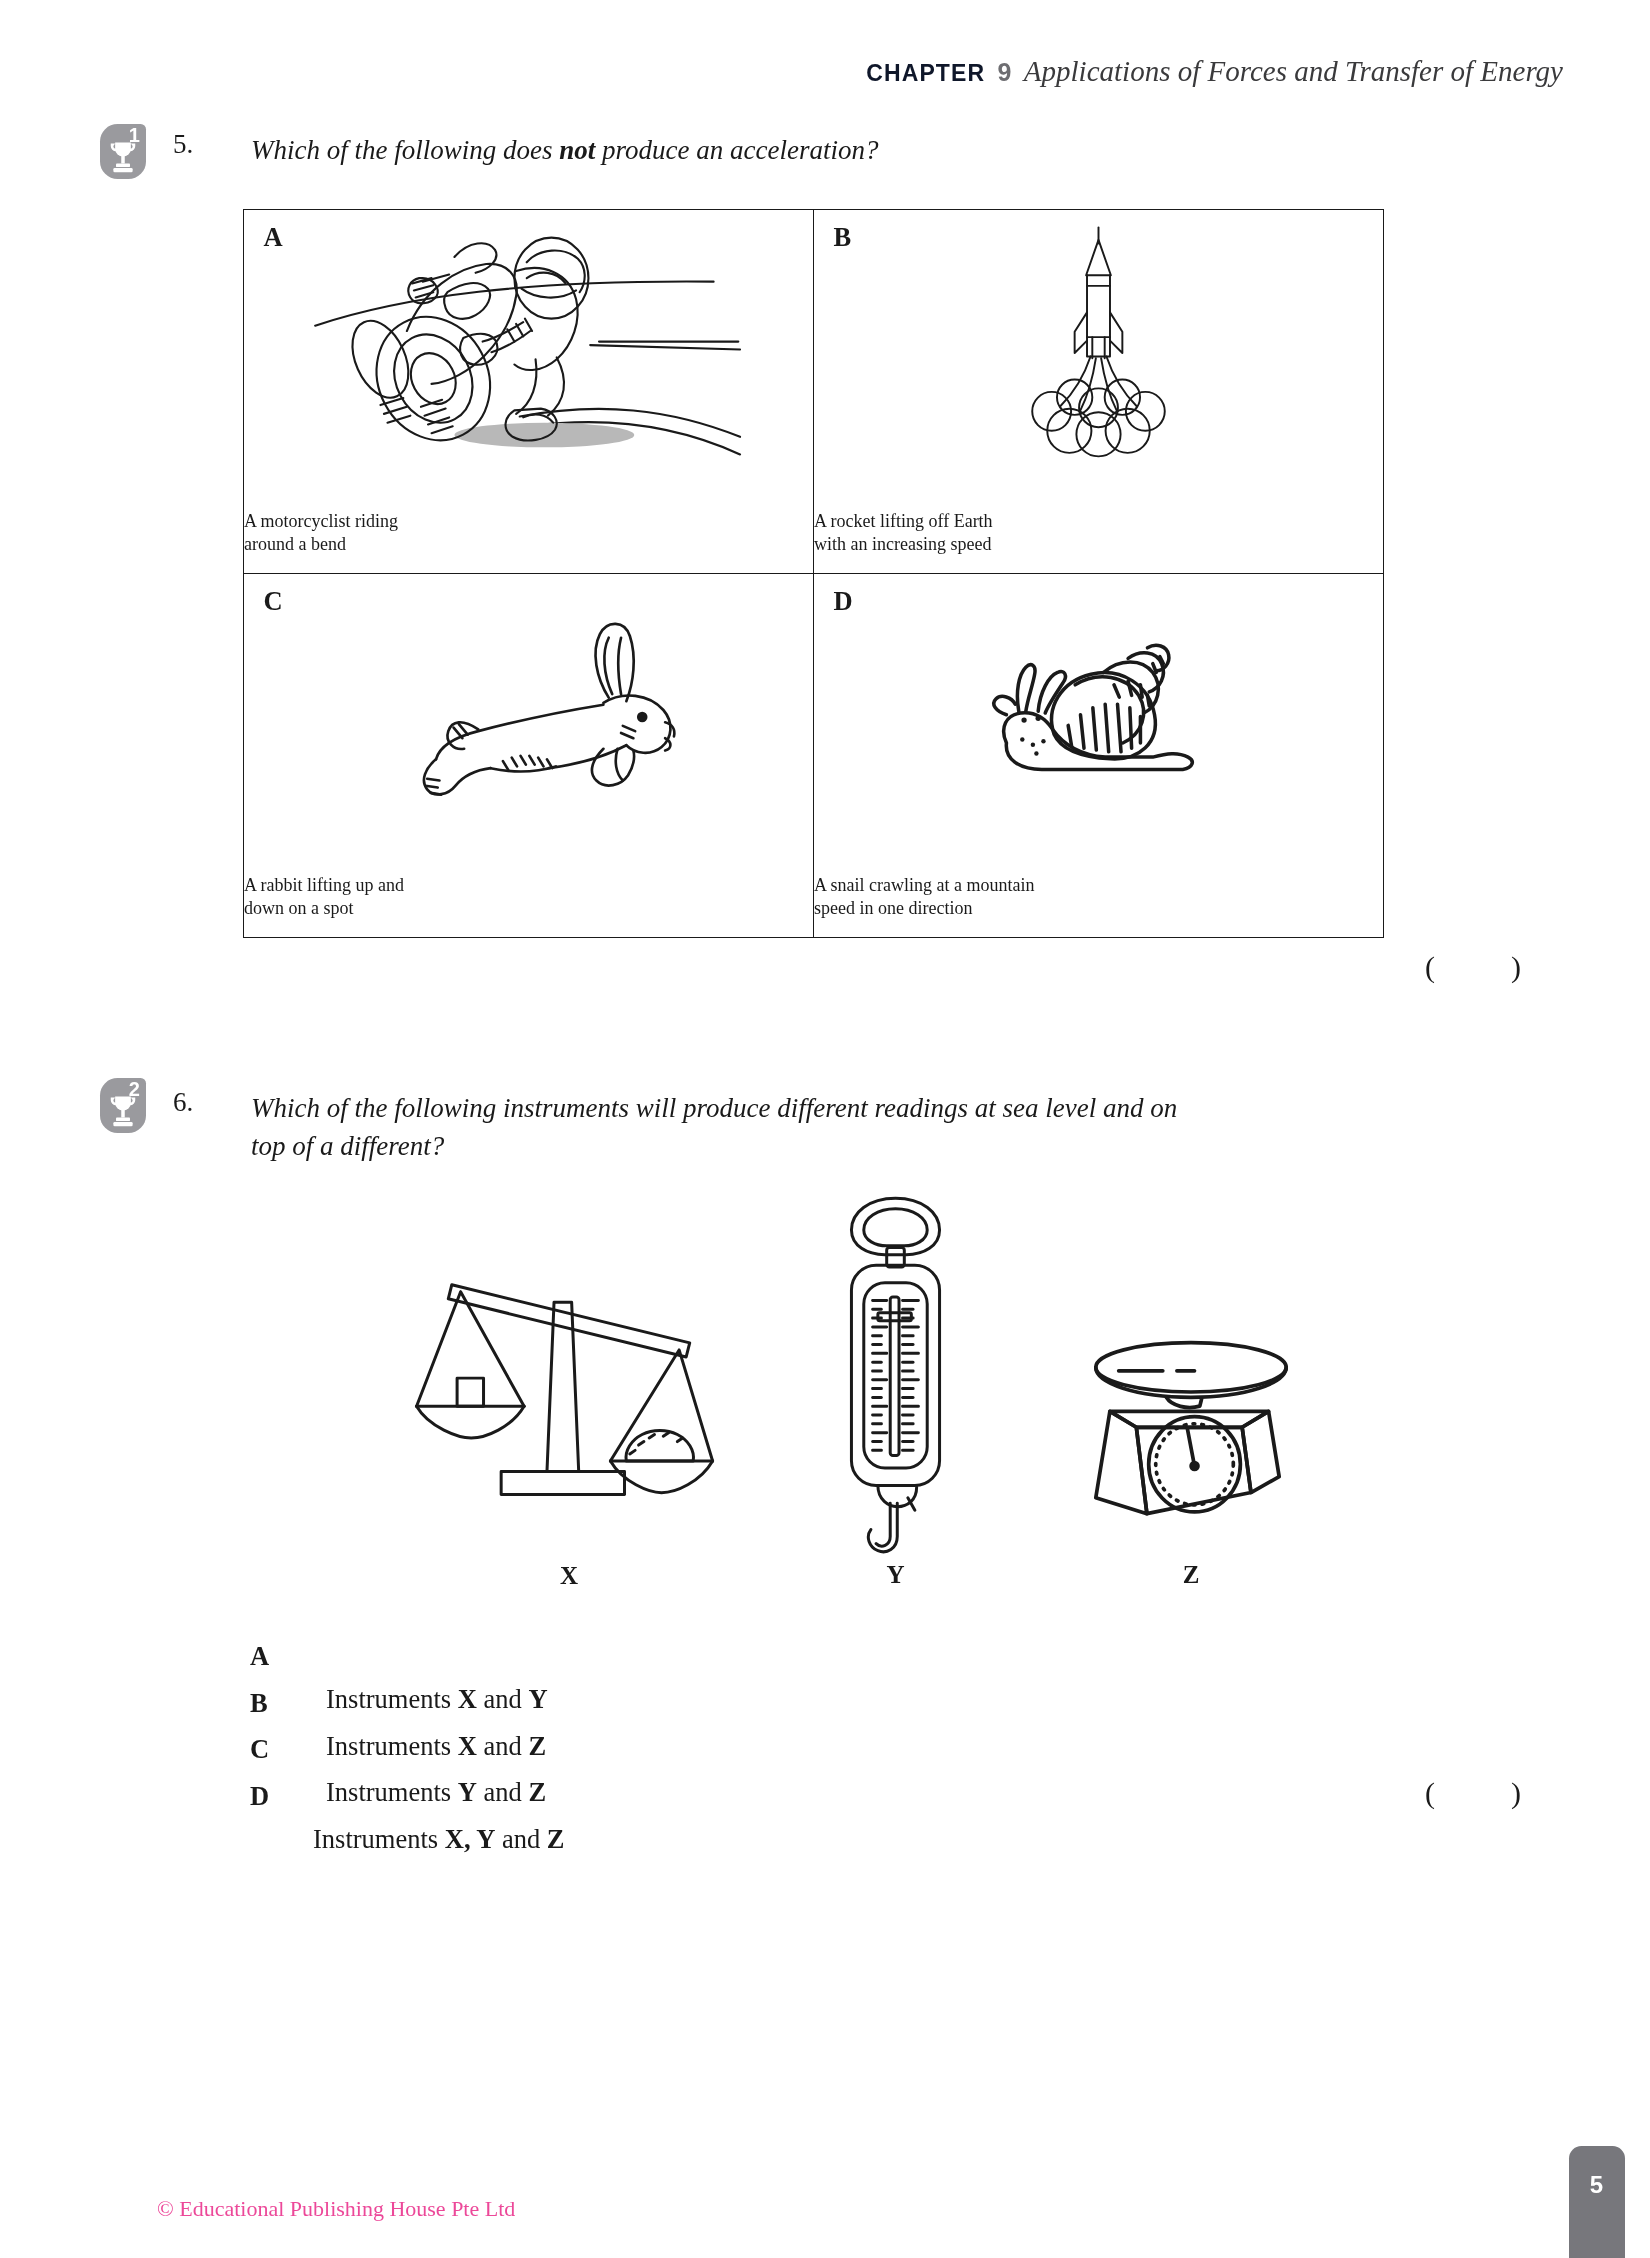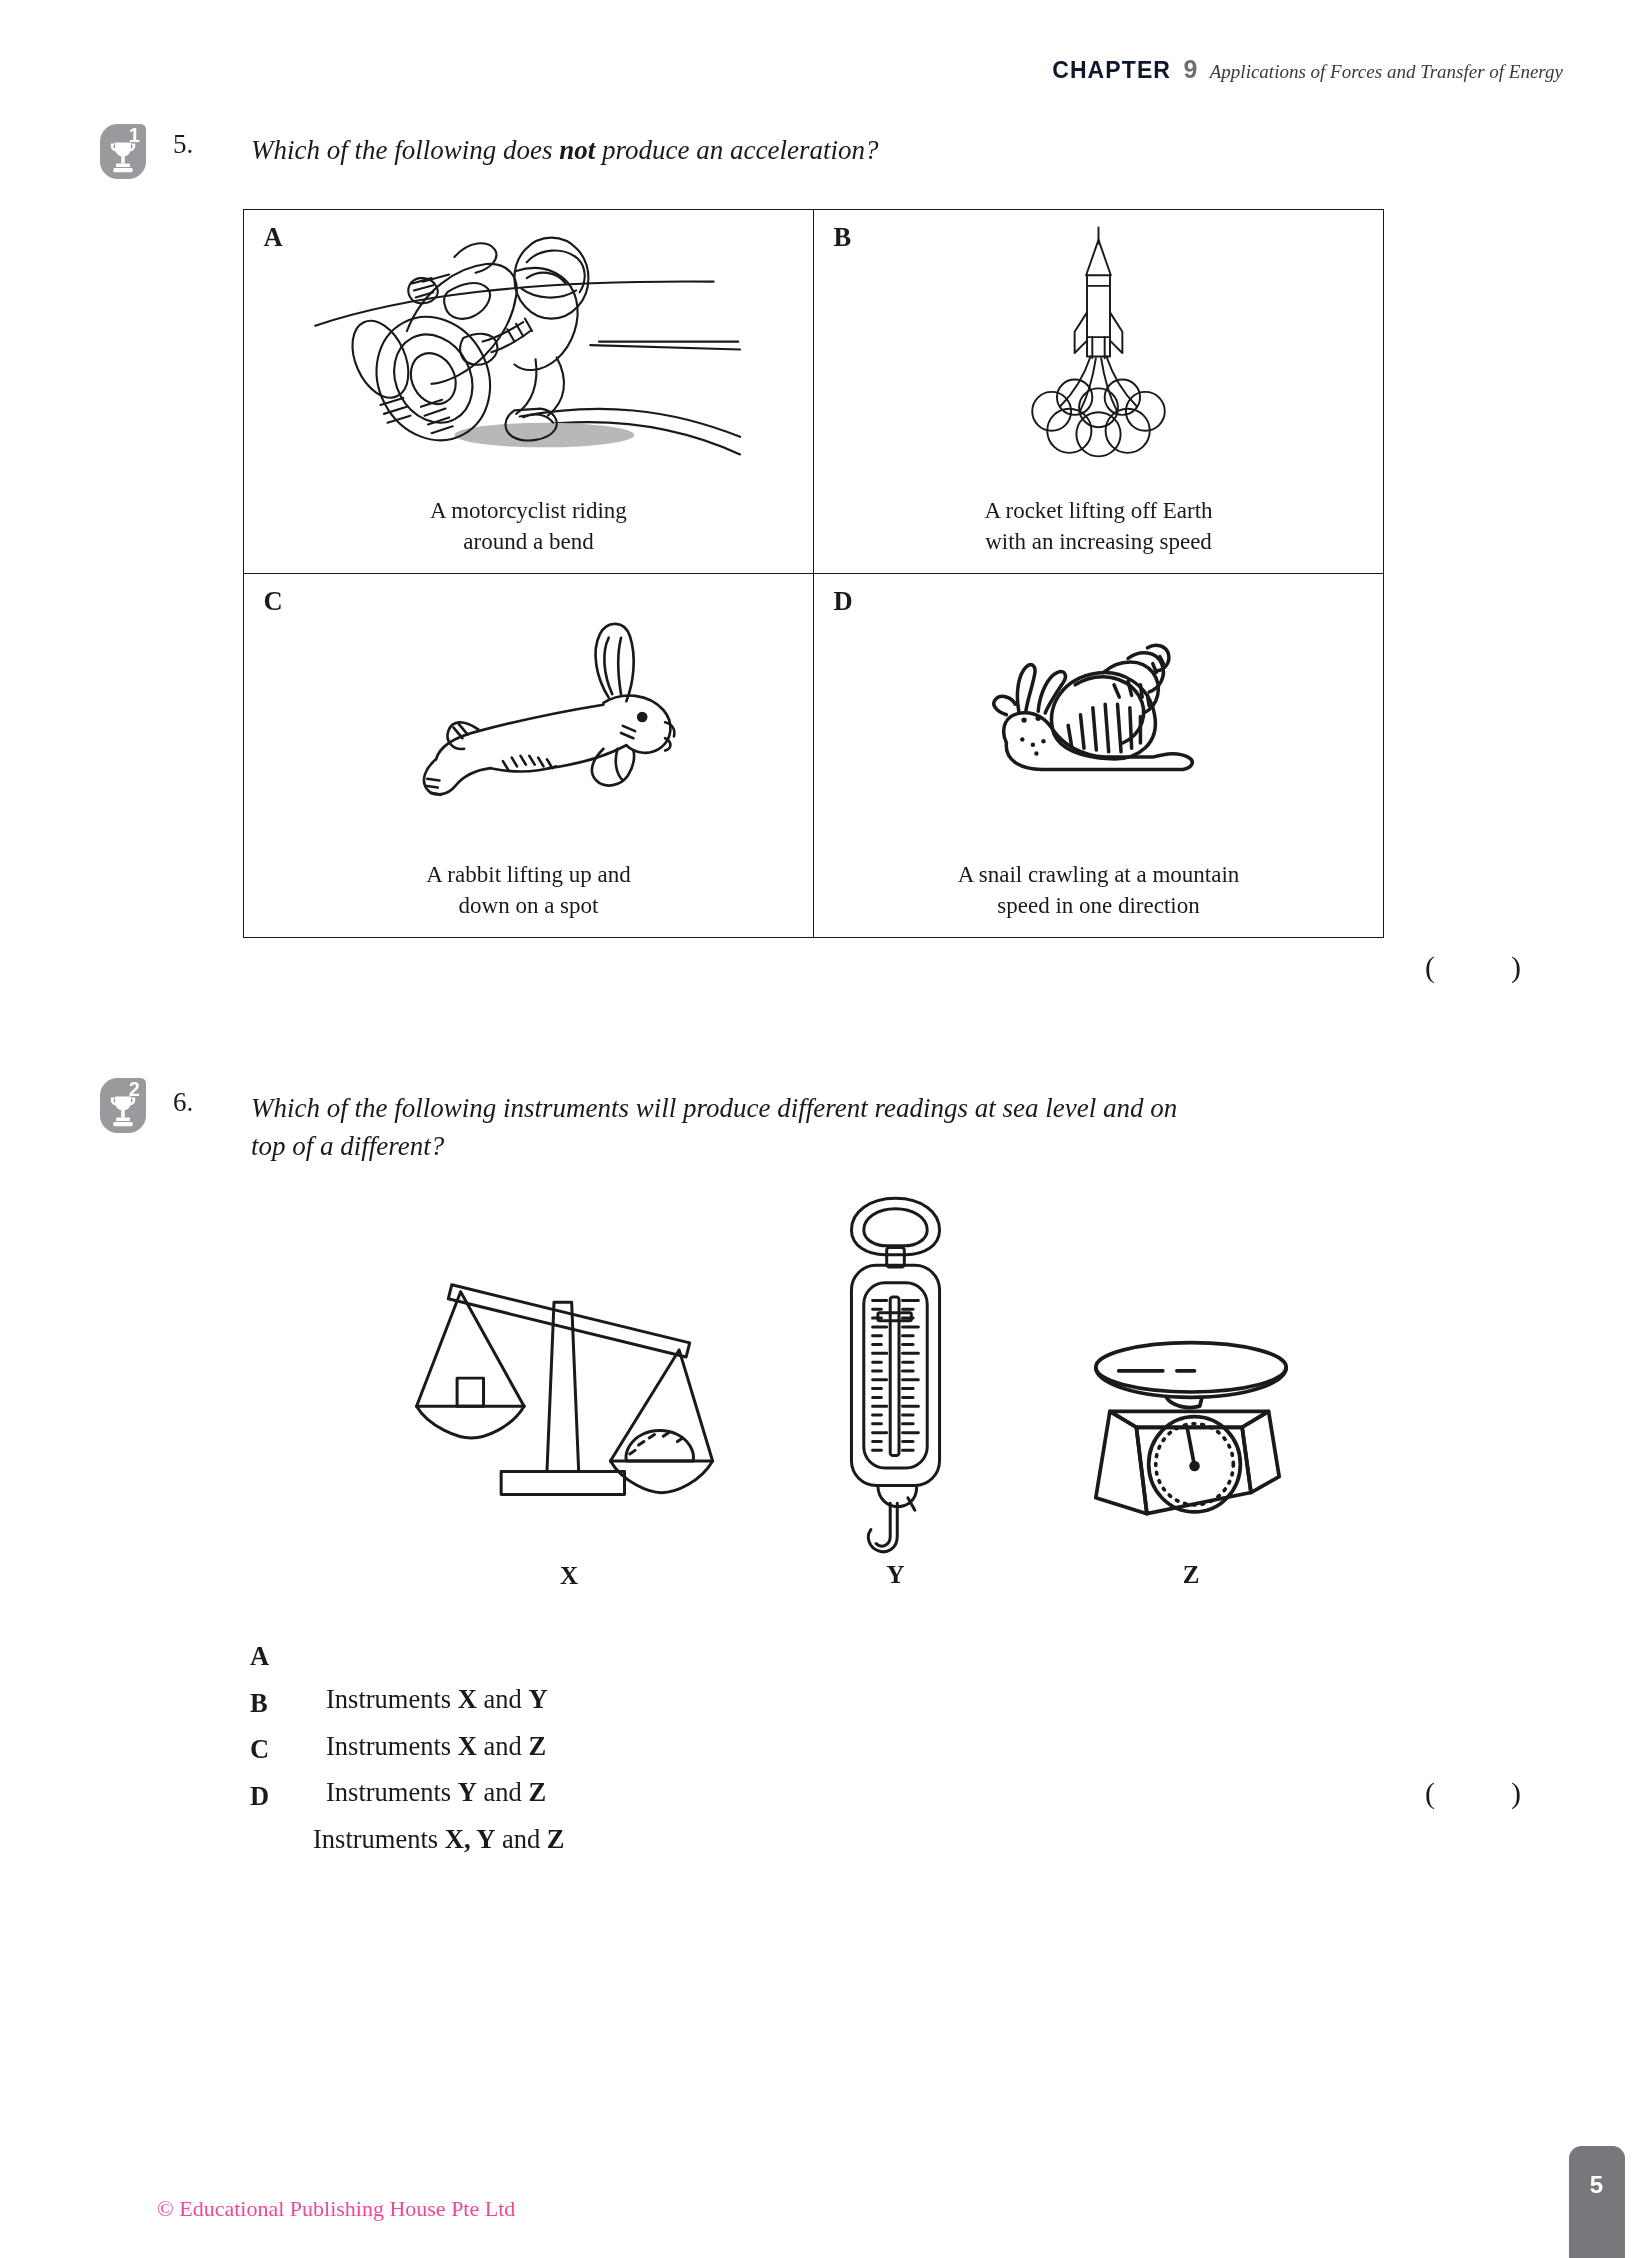--- a/index.html
+++ b/index.html
@@ -38,21 +38,21 @@
   }
   .run-header .chap-num {
     font-family: "Liberation Sans", sans-serif;
     font-weight: bold;
     font-size: 25px;
     color: #6e6e72;
   }
   .run-header .chap-title {
     font-family: "Liberation Serif", serif;
     font-style: italic;
-    font-size: 19px;
+    font-size: 29px;
     color: #3a3a3c;
   }
 
   
   .badge {
     position: absolute;
     width: 46px;
     height: 55px;
   }
   .badge .shield {
@@ -117,22 +117,22 @@
     top: 12.4px;
     height: 247px;
     display: flex;
     align-items: center;
     justify-content: center;
   }
   .opt-cap {
     position: absolute;
     left: 0; right: 0;
     bottom: 16px;
-    text-align: center;
-    font-size: 23px;
+    text-align: left;
+    font-size: 18px;
     line-height: 1.32;
   }
 
   
   .bracket {
     position: absolute;
     font-size: 30px;
     letter-spacing: 76px;
     color: #1a1a1a;
   }

